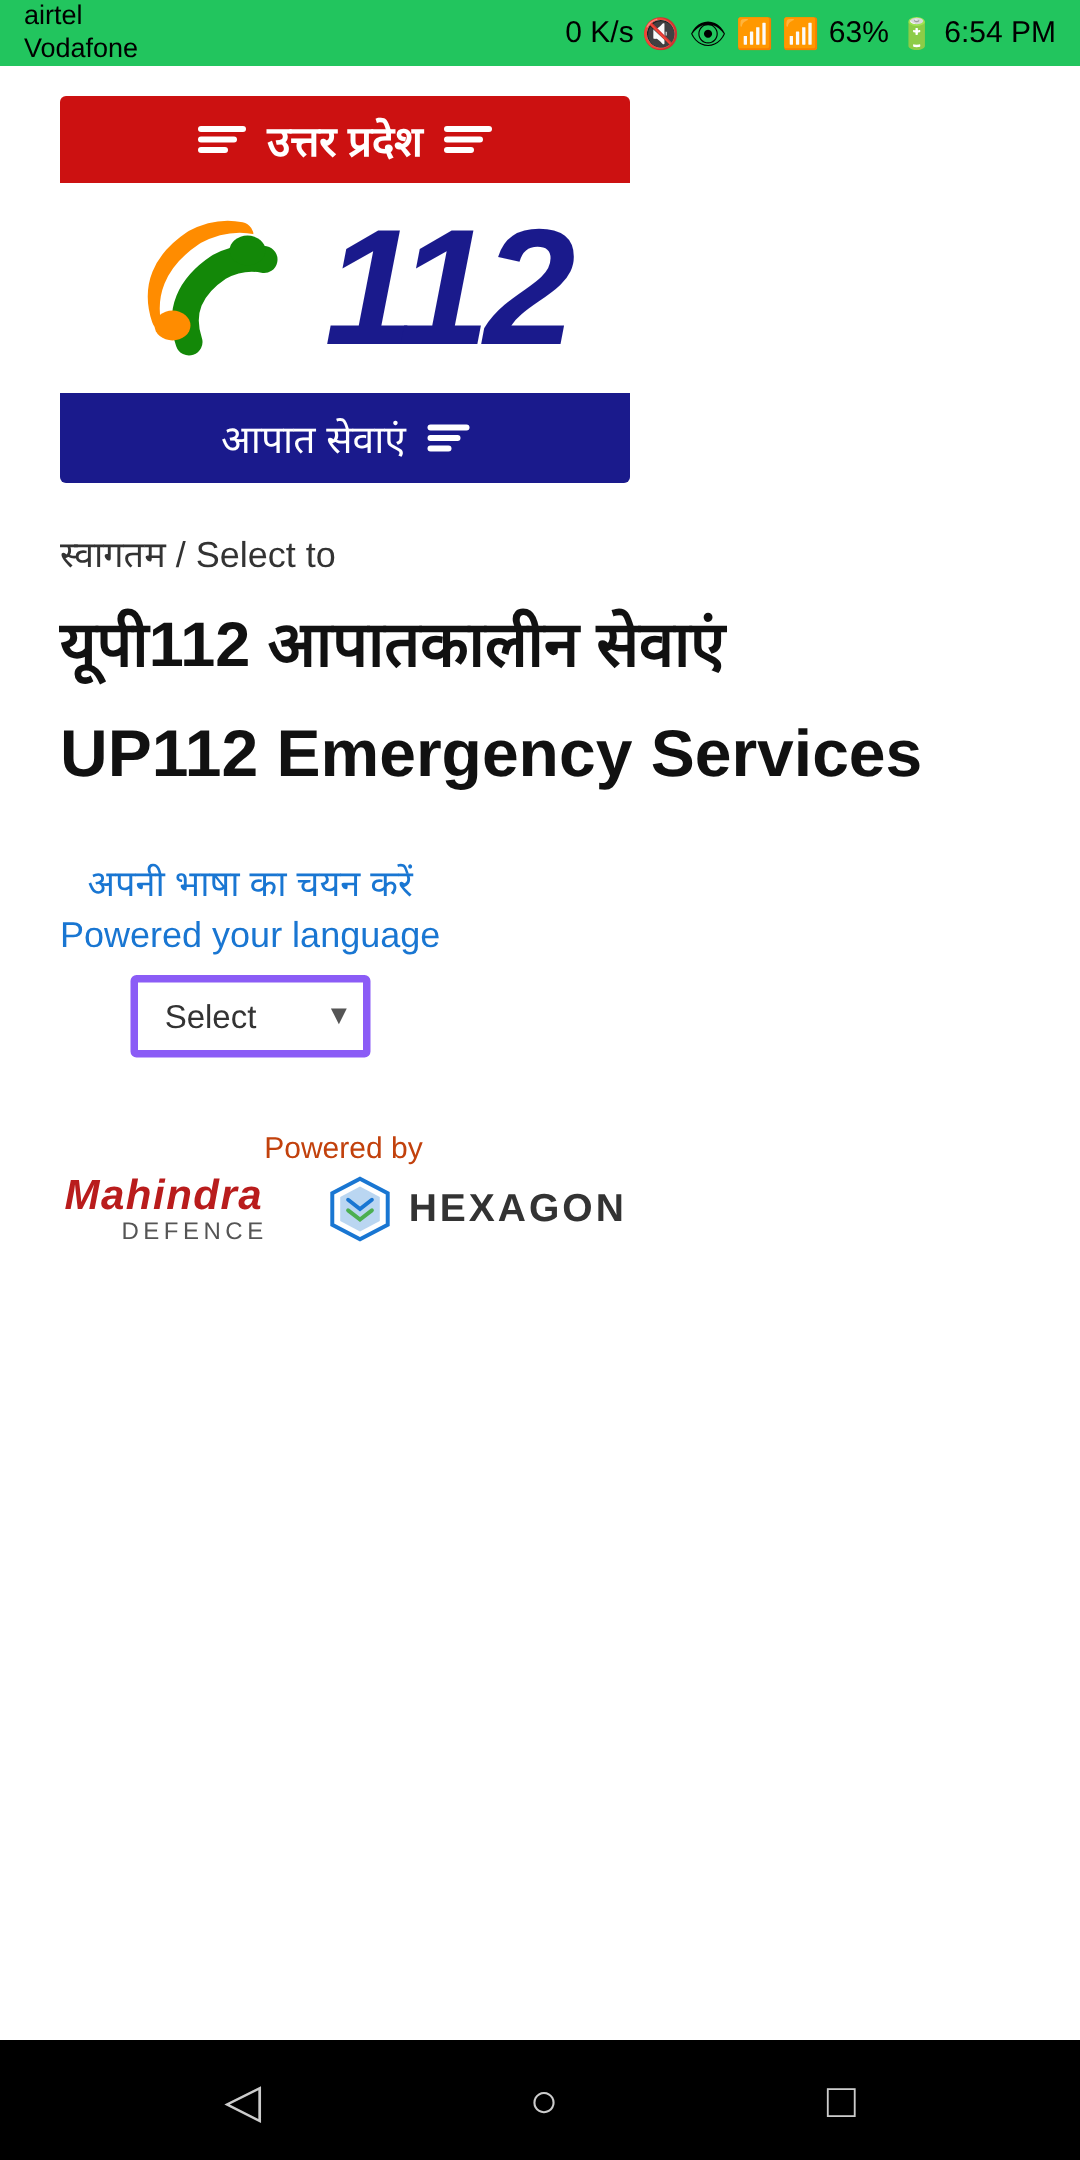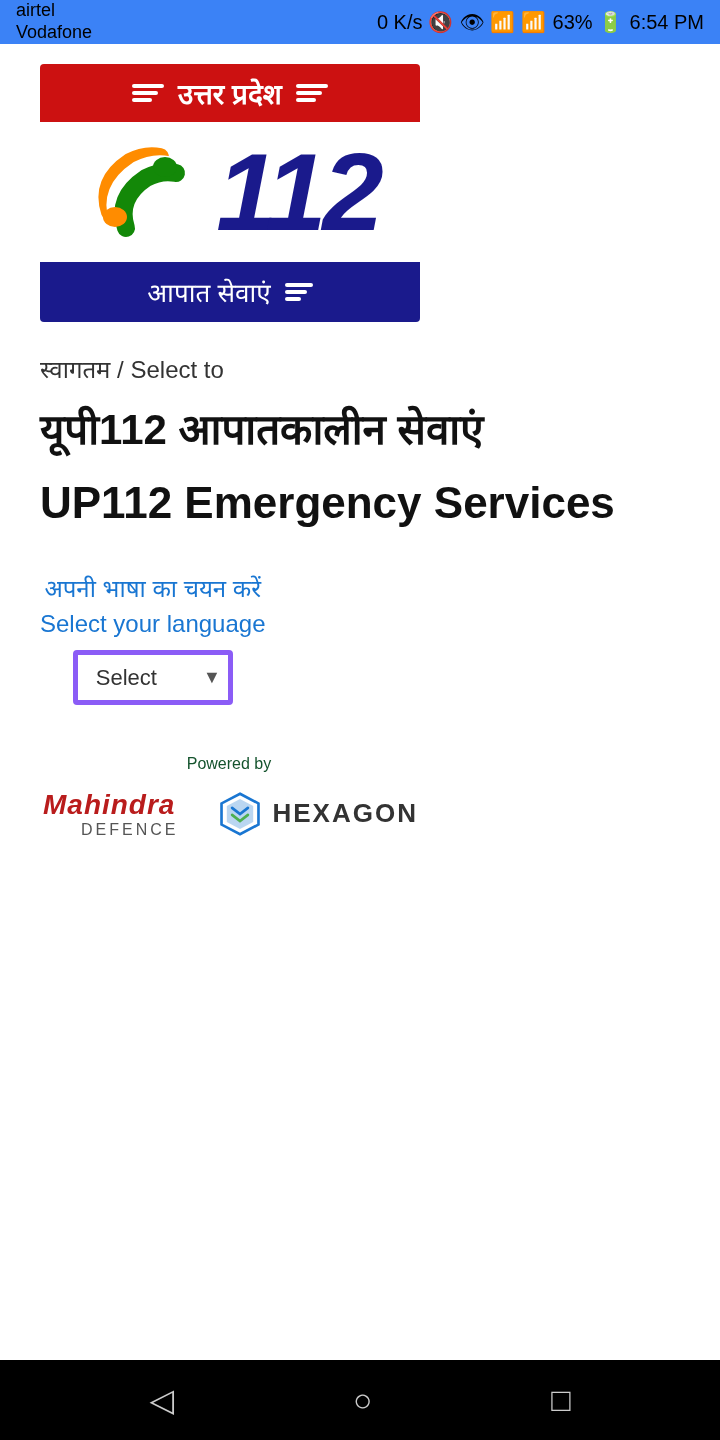--- a/index.html
+++ b/index.html
@@ -11,21 +11,21 @@
       background: #ffffff;
       font-family: Arial, sans-serif;
       display: flex;
       flex-direction: column;
     }
 
     
     .status-bar {
       width: 100%;
       height: 44px;
-      background: #3b82f6;
+      background: #22c55e;
       display: flex;
       align-items: center;
       justify-content: space-between;
       padding: 0 16px;
       font-size: 22px;
       color: #000;
     }
     .status-left { display: flex; flex-direction: column; font-size: 18px; line-height: 1.2; }
     .status-right { display: flex; align-items: center; gap: 6px; font-size: 20px; }
 
@@ -195,23 +195,23 @@
       top: 50%;
       transform: translateY(-50%);
       font-size: 18px;
       color: #555;
       pointer-events: none;
     }
 
     
     .powered-by {
       text-align: center;
-      font-size: 16px;
-      color: #14532d;
-      margin-bottom: 16px;
+      font-size: 20px;
+      color: #c2410c;
+      margin-bottom: 3px;
     }
     .brand-logos {
       display: flex;
       align-items: center;
       justify-content: center;
       gap: 40px;
     }
 
     
     .mahindra-logo {
@@ -335,21 +335,21 @@
   </div>
 
   <p class="welcome-text">स्वागतम / Select to</p>
 
   <h1 class="hindi-title">यूपी112 आपातकालीन सेवाएं</h1>
 
   <h1 class="english-title">UP112 Emergency Services</h1>
 
   <div class="language-section">
     <span class="lang-hindi">अपनी भाषा का चयन करें</span>
-    <span class="lang-english">Select your language</span>
+    <span class="lang-english">Powered your language</span>
     <div class="select-wrapper">
       <select class="lang-select">
         <option>Select</option>
         <option>Hindi</option>
         <option>English</option>
         <option>Urdu</option>
         <option>Bengali</option>
       </select>
       <span class="select-arrow">▼</span>
     </div>

